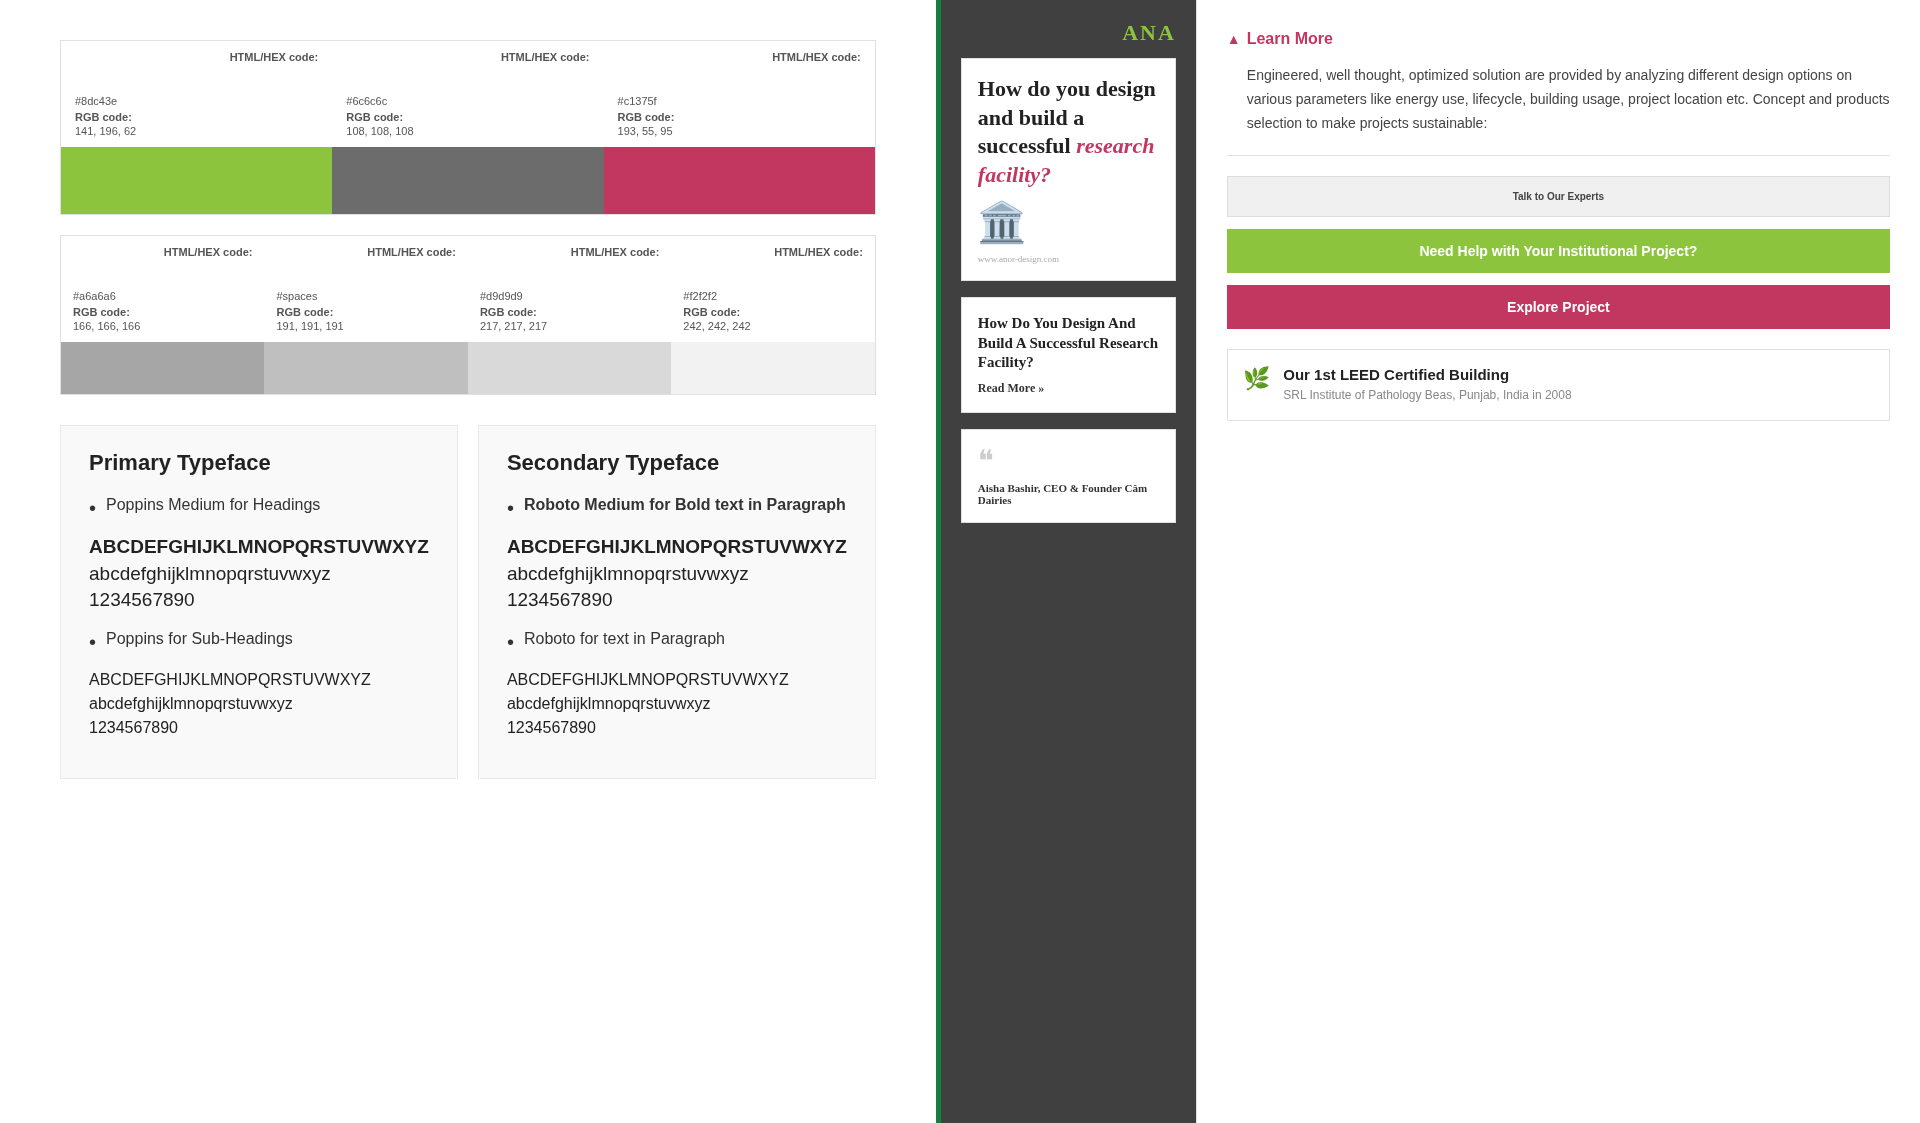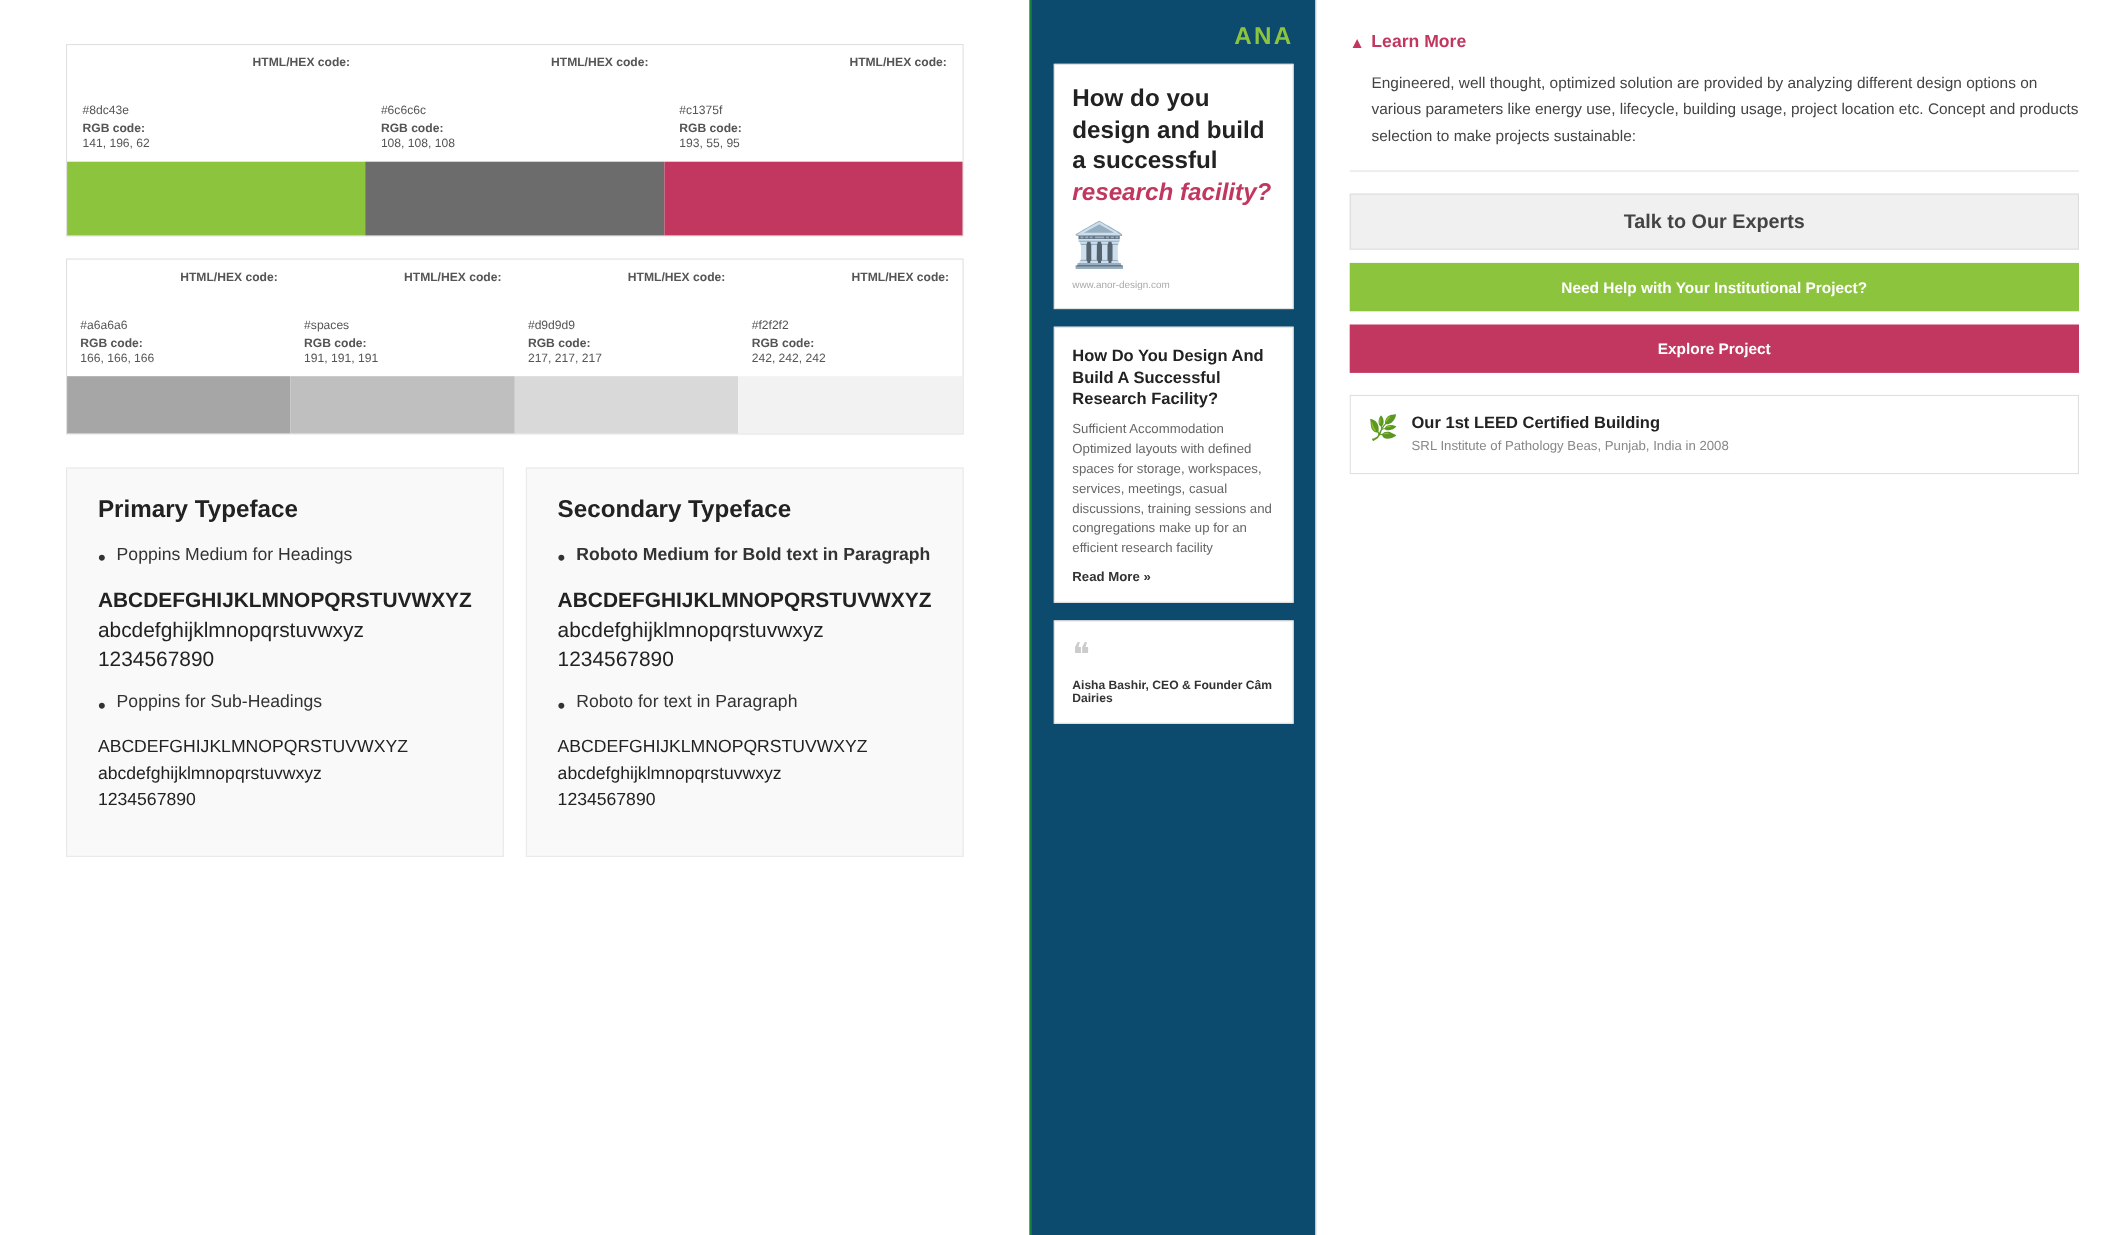--- a/index.html
+++ b/index.html
@@ -163,23 +163,24 @@
 
     .alpha-sub {
       font-size: 16px;
       color: #222;
       line-height: 1.5;
     }
 
     
     .middle-panel {
       flex: 0 0 260px;
-      background: #0c4a6e;
+      background: #404040;
       padding: 20px;
-      border-left: 2px solid #15803d;
+      border-left: 5px solid #15803d;
+      font-family: Liberation Serif, serif;
     }
 
     .ana-logo {
       text-align: right;
       margin-bottom: 12px;
     }
 
     .ana-logo-text {
       font-size: 22px;
       font-weight: 900;
@@ -315,21 +316,21 @@
       border-top: 1px solid #e0e0e0;
       margin-bottom: 20px;
     }
 
     .btn-talk {
       display: block;
       width: 100%;
       padding: 14px;
       background: #f0f0f0;
       border: 1px solid #ddd;
-      font-size: 18px;
+      font-size: 10px;
       font-weight: 600;
       color: #444;
       cursor: pointer;
       margin-bottom: 12px;
       text-align: center;
     }
 
     .btn-need-help {
       display: block;
       width: 100%;
@@ -534,21 +535,20 @@
     <div class="facility-card">
       <div class="facility-heading">
         <span>How do you design and build a successful </span><span class="highlight">research facility?</span>
       </div>
       <div class="facility-icon">🏛️</div>
       <div class="website-tag">www.anor-design.com</div>
     </div>
 
     <div class="second-card">
       <div class="second-card-title">How Do You Design And Build A Successful Research Facility?</div>
-      <div class="second-card-body">Sufficient Accommodation Optimized layouts with defined spaces for storage, workspaces, services, meetings, casual discussions, training sessions and congregations make up for an efficient research facility</div>
       <div class="read-more">Read More »</div>
     </div>
 
     <div class="quote-card">
       <div class="quote-mark">❝</div>
       <div class="quote-author">Aisha Bashir, CEO &amp; Founder Câm Dairies</div>
     </div>
 
   </div>
 

